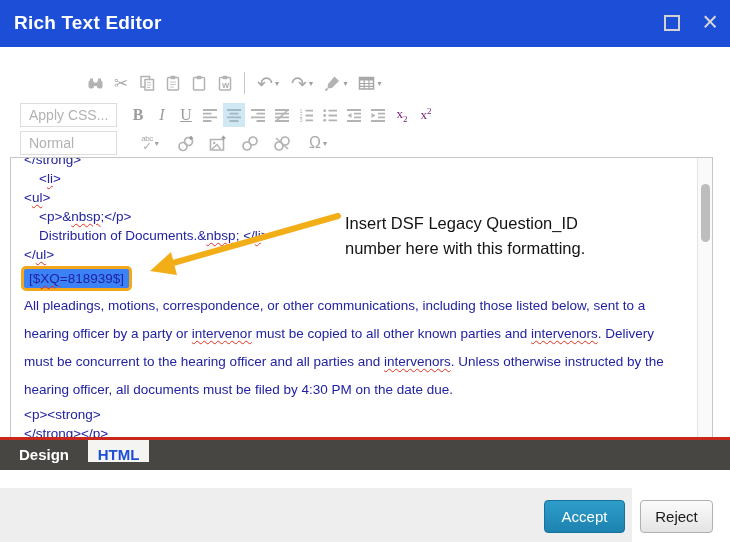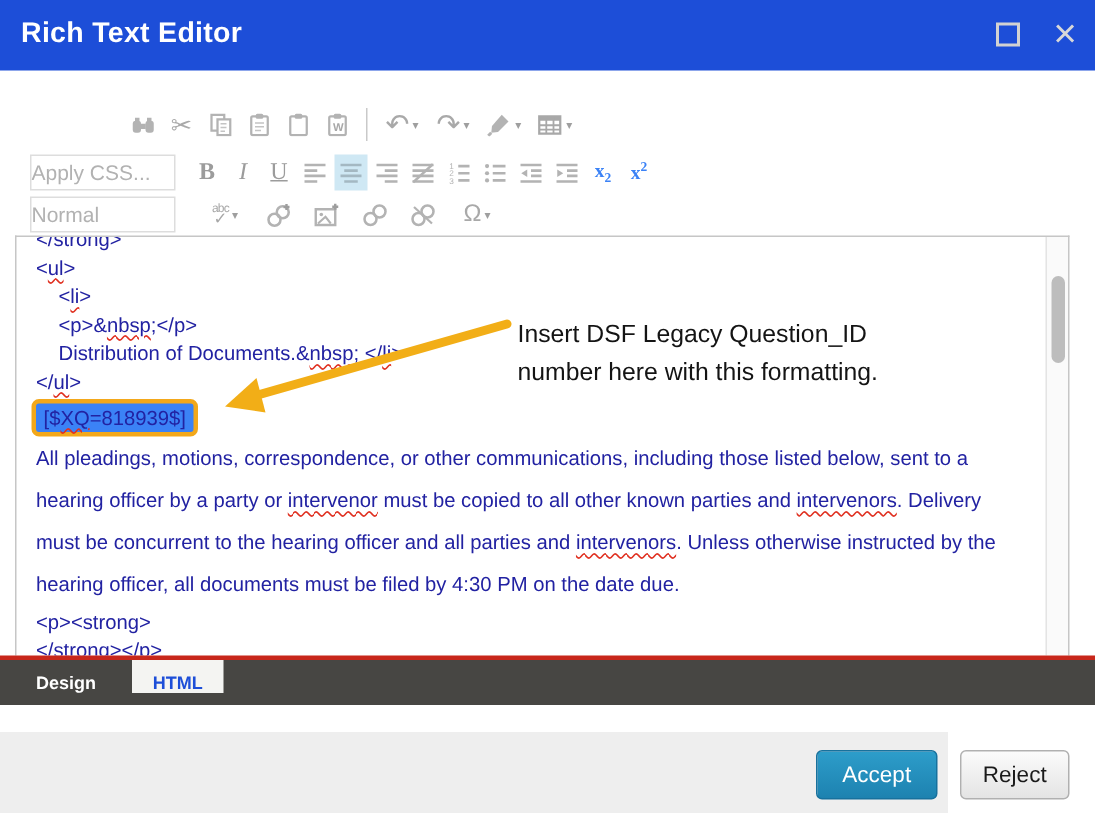--- a/index.html
+++ b/index.html
@@ -19,27 +19,27 @@
   .row3 { left:20px; top:130px; height:26px; gap:10px; }
   .tbtn { display:flex; align-items:center; justify-content:center; min-width:22px; height:24px; padding:0 2px; color:#b3b3b3; cursor:pointer; }
   .tbtn.grp { min-width:30px; }
   .tbtn .caret { font-size:8px; color:#9f9f9f; margin-left:2px; }
   .tbtn.active { background:#cfe8f4; }
   .tb-sep { width:1px; height:22px; background:#c9c9c9; margin:0 4px; }
   .glyph17 { font-size:17px; color:#a9a9a9; line-height:1; }
   .serif-b { font-family:"Liberation Serif", serif; font-weight:700; font-size:16px; color:#9c9c9c; }
   .serif-i { font-family:"Liberation Serif", serif; font-style:italic; font-size:16px; color:#9c9c9c; }
   .serif-u { font-family:"Liberation Serif", serif; font-size:16px; color:#9c9c9c; text-decoration:underline; }
-  .combo { width:97px; height:24px; border:1px solid #ddd; background:#fff; color:#b2b2b2; font-size:14px; line-height:22px; margin-right:8px; cursor:pointer; overflow:hidden; white-space:nowrap; }
+  .combo { width:97px; height:24px; border:1px solid #ddd; background:#fff; color:#b2b2b2; font-size:14px; line-height:22px; padding-left:8px; margin-right:8px; cursor:pointer; overflow:hidden; white-space:nowrap; }
   svg.ic { display:block; }
   svg.ic * { vector-effect:non-scaling-stroke; }
   .spell { display:flex; flex-direction:column; align-items:center; line-height:1; color:#a7a7a7; }
   .spell .abc { font-size:8px; letter-spacing:-.5px; }
   .spell .chk { font-size:11px; margin-top:-2px; }
-  .subsup { font-family:"Liberation Serif", serif; font-weight:700; color:#3b82f6; font-size:13px; }
+  .subsup { font-family:"Liberation Serif", serif; font-weight:400; color:#701a75; font-size:13px; }
   .subsup sub,.subsup sup { font-size:9px; }
 
   
   .editor { position:absolute; left:10px; top:157px; width:703px; height:280px; background:#fff; border:1px solid #c6c6c6; border-bottom:none; overflow:hidden; cursor:text; }
   .editor-inner { padding:0 40px 0 13px; margin-top:-8px; color:#2222a2; font-size:13.5px; line-height:19px; }
   .code-line { white-space:pre-wrap; min-height:19px; }
   .para { margin:1px 0 1px 0; line-height:28px; }
   .sq { text-decoration:underline; text-decoration-style:wavy; text-decoration-color:#e03020; text-decoration-thickness:1px; text-underline-offset:2px; }
   .token-line { margin:2px 0 1px -3px; }
   .token-box { display:inline-block; border:3px solid #f3a81b; border-radius:5px; padding:0 5px; background:#3b82f6; }
@@ -48,21 +48,21 @@
   .vscroll { position:absolute; right:0; top:0; width:15px; height:100%; background:#fafafa; border-left:1px solid #e4e4e4; }
   .vthumb { position:absolute; left:3px; top:26px; width:9px; height:58px; background:#bdbdbd; border-radius:5px; cursor:grab; }
 
   
   .annot-text { position:absolute; left:345px; top:211px; width:262px; font-size:16.5px; line-height:25px; color:#141414; pointer-events:none; }
   .arrow-svg { position:absolute; left:0; top:0; width:730px; height:542px; pointer-events:none; }
 
   
   .redline { position:absolute; left:0; top:437px; width:730px; height:3px; background:#c8271b; }
   .tabbar { position:absolute; left:0; top:440px; width:730px; height:30px; background:#474643; display:flex; }
-  .tab { height:22px; line-height:30px; font-size:12px; font-weight:700; text-align:center; cursor:pointer; }
+  .tab { height:22px; line-height:30px; font-size:15px; font-weight:700; text-align:center; cursor:pointer; }
   .tab-design { width:88px; color:#fff; }
   .tab-html { width:61px; background:#f4f4f2; color:#1d4ed8; }
   .footer { position:absolute; left:0; top:488px; width:632px; height:54px; background:#eeeeee; }
   .btn { position:absolute; top:12px; height:33px; border-radius:4px; font-family:"Liberation Sans", sans-serif; font-size:15px; cursor:pointer; }
   .btn-accept { left:544px; width:81px; background:linear-gradient(#2d9dca,#1d82b0); border:1px solid #17719d; color:#fff; }
   .btn-reject { left:640px; width:73px; background:linear-gradient(#fbfbfb,#e4e4e4); border:1px solid #b0b0b0; color:#1a1a1a; }
 </style>
 </head>
 <body>
 
@@ -247,22 +247,22 @@
     </span>
     <span class="tbtn grp">
       <span class="glyph17" style="font-size:16px">Ω</span>
       <span class="caret">▾</span>
     </span>
   </div>
 
   <div class="editor">
     <div class="editor-inner">
       <div class="code-line">&lt;/strong&gt;</div>
+      <div class="code-line">    &lt;<span class="sq">li</span>&gt;</div>
       <div class="code-line">&lt;<span class="sq">ul</span>&gt;</div>
-      <div class="code-line">    &lt;<span class="sq">li</span>&gt;</div>
       <div class="code-line">    &lt;p&gt;&amp;<span class="sq">nbsp</span>;&lt;/p&gt;</div>
       <div class="code-line">    Distribution of Documents.&amp;<span class="sq">nbsp</span>; &lt;/<span class="sq">li</span>&gt;</div>
       <div class="code-line">&lt;/<span class="sq">ul</span>&gt;</div>
       <div class="token-line">
         <span class="token-box"><span>[$<span class="sq">XQ</span>=818939$]</span></span>
       </div>
       <div class="para">All pleadings, motions, correspondence, or other communications, including those listed below, sent to a hearing officer by a party or <span class="sq">intervenor</span> must be copied to all other known parties and <span class="sq">intervenors</span>. Delivery must be concurrent to the hearing officer and all parties and <span class="sq">intervenors</span>. Unless otherwise instructed by the hearing officer, all documents must be filed by 4:30 PM on the date due.</div>
       <div class="code-line">&lt;p&gt;&lt;strong&gt;</div>
       <div class="code-line">&lt;/strong&gt;&lt;/p&gt;</div>
       <div class="code-line">&lt;<span class="sq">li</span>&gt;&lt;strong&gt;</div>

